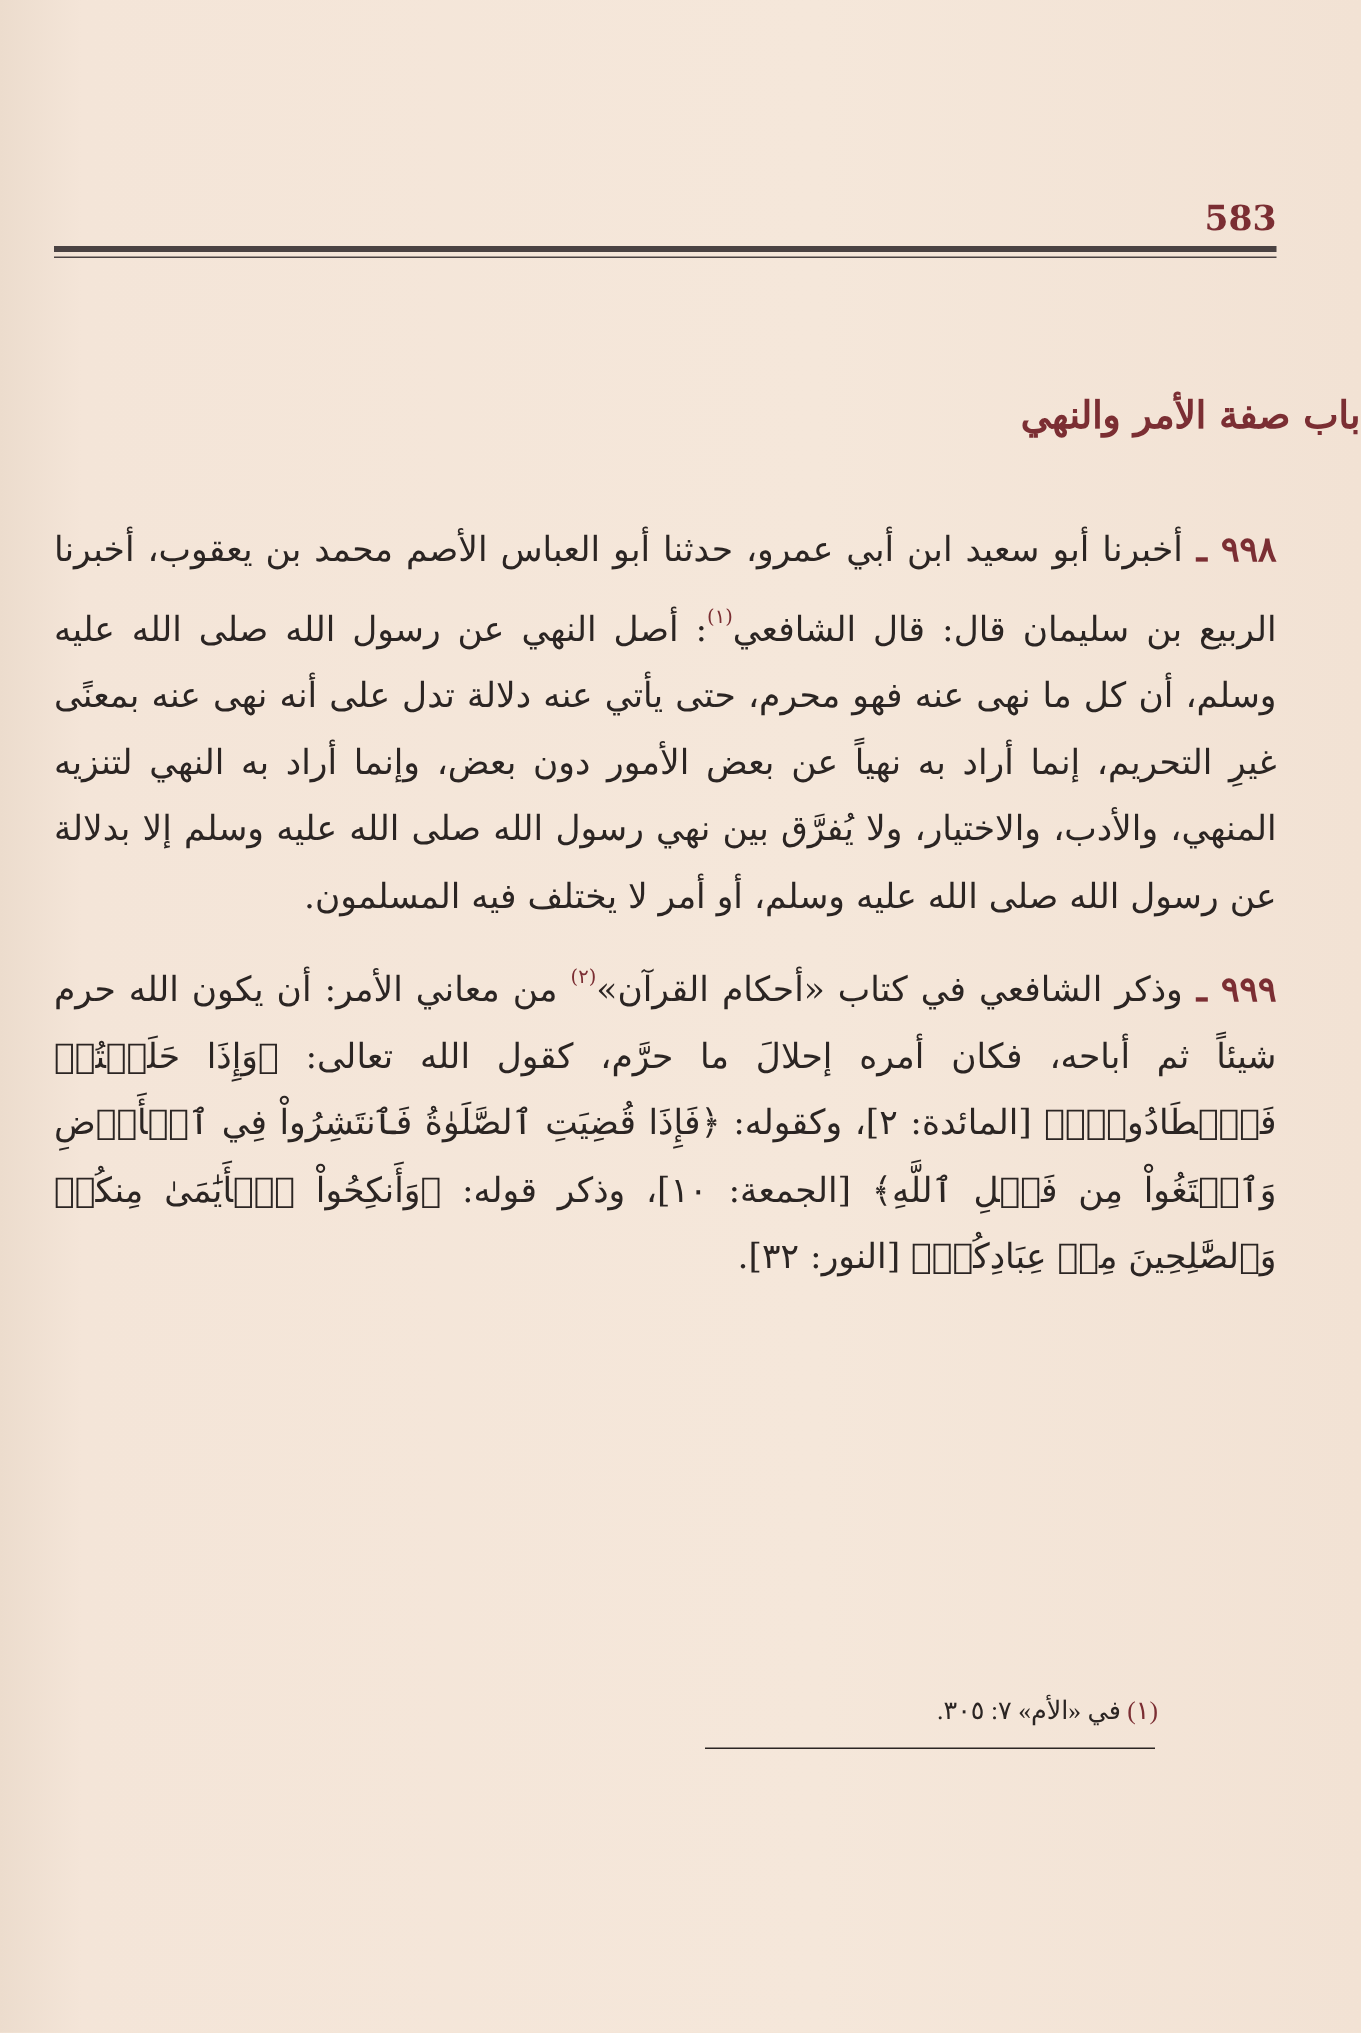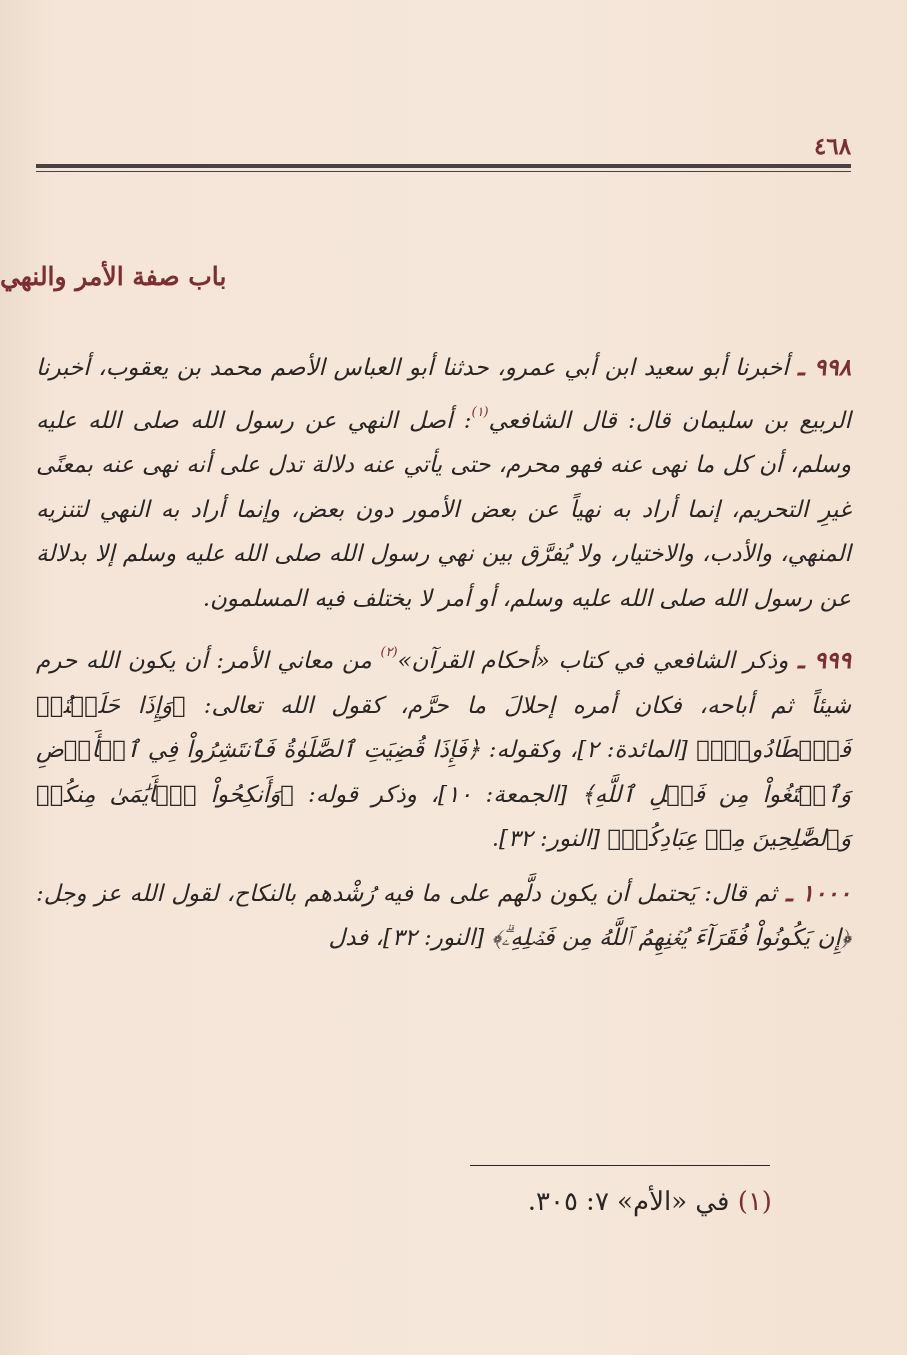--- a/index.html
+++ b/index.html
@@ -29,65 +29,62 @@
   }
   .header-rule {
     position: absolute; left: 36px; top: 164px; width: 815px; height: 0;
     border-top: 4px solid #4a4242;
   }
   .header-rule2 {
     position: absolute; left: 36px; top: 171px; width: 815px; height: 0;
     border-top: 1px solid #4a4242;
   }
   .chapter-title {
-    position: absolute; left: 0; top: 262px; width: 907px; text-align: left;
+    position: absolute; left: 0; top: 262px; width: 907px; text-align: right;
     direction: rtl;
     font-size: 25px; color: #7b2e33; font-weight: bold;
   }
   .body-text {
     position: absolute; left: 36px; top: 345px; width: 815px;
     direction: rtl; text-align: justify;
     font-size: 23px; line-height: 44.5px;
   }
-  .para { margin: 0; font-style: italic; }
+  .para { margin: 0; }
   .para + .para { margin-top: 10px; }
   .num { color: #7b2e33; font-weight: bold; }
   sup.fn { color: #7b2e33; font-size: 13px; vertical-align: 12px; }
   .footnote-rule {
     position: absolute; left: 470px; top: 1165px; width: 300px; height: 0;
     border-top: 1.5px solid #2b2523;
   }
   .footnotes {
-    position: absolute; left: 100px; top: 1180px; width: 672px;
-    direction: rtl; font-size: 26px; line-height: 42px;
+    position: absolute; left: 100px; top: 1120px; width: 672px;
+    direction: rtl; font-size: 17px; line-height: 42px; font-family: Liberation Serif, serif;
   }
   .footnotes .fn-num { color: #7b2e33; }
 </style>
 </head>
 <body>
 
 <div class="page">
 
   <div class="header">
-    <span class="page-number">٤٦٨</span>
+    <span class="page-number">583</span>
   </div>
   <div class="header-rule"></div>
   <div class="header-rule2"></div>
 
   <div class="chapter-title">باب صفة الأمر والنهي</div>
 
   <div class="body-text">
     <p class="para">
       <span class="num">٩٩٨</span><span class="num"> ـ </span><span>أخبرنا أبو سعيد ابن أبي عمرو، حدثنا أبو العباس الأصم محمد بن يعقوب، أخبرنا الربيع بن سليمان قال: قال الشافعي</span><sup class="fn">(١)</sup><span>: أصل النهي عن رسول الله صلى الله عليه وسلم، أن كل ما نهى عنه فهو محرم، حتى يأتي عنه دلالة تدل على أنه نهى عنه بمعنًى غيرِ التحريم، إنما أراد به نهياً عن بعض الأمور دون بعض، وإنما أراد به النهي لتنزيه المنهي، والأدب، والاختيار، ولا يُفرَّق بين نهي رسول الله صلى الله عليه وسلم إلا بدلالة عن رسول الله صلى الله عليه وسلم، أو أمر لا يختلف فيه المسلمون.</span>
     </p>
     <p class="para">
       <span class="num">٩٩٩</span><span class="num"> ـ </span><span>وذكر الشافعي في كتاب «أحكام القرآن»</span><sup class="fn">(٢)</sup><span> من معاني الأمر: أن يكون الله حرم شيئاً ثم أباحه، فكان أمره إحلالَ ما حرَّم، كقول الله تعالى: ﴿وَإِذَا حَلَلۡتُمۡ فَٱصۡطَادُواْۚ﴾ [المائدة: ٢]، وكقوله: ﴿فَإِذَا قُضِيَتِ ٱلصَّلَوٰةُ فَٱنتَشِرُواْ فِي ٱلۡأَرۡضِ وَٱبۡتَغُواْ مِن فَضۡلِ ٱللَّهِ﴾ [الجمعة: ١٠]، وذكر قوله: ﴿وَأَنكِحُواْ ٱلۡأَيَٰمَىٰ مِنكُمۡ وَٱلصَّٰلِحِينَ مِنۡ عِبَادِكُمۡ﴾ [النور: ٣٢].</span>
-    </p>
-    <p class="para">
-      <span class="num">١٠٠٠</span><span class="num"> ـ </span><span>ثم قال: يَحتمل أن يكون دلَّهم على ما فيه رُشْدهم بالنكاح، لقول الله عز وجل: ﴿إِن يَكُونُواْ فُقَرَآءَ يُغۡنِهِمُ ٱللَّهُ مِن فَضۡلِهِۦۗ﴾ [النور: ٣٢]، فدل</span>
     </p>
   </div>
 
   <div class="footnote-rule"></div>
 
   <div class="footnotes">
     <div>
       <span class="fn-num">(١)</span>
       <span>في «الأم» ٧: ٣٠٥.</span>
     </div>

